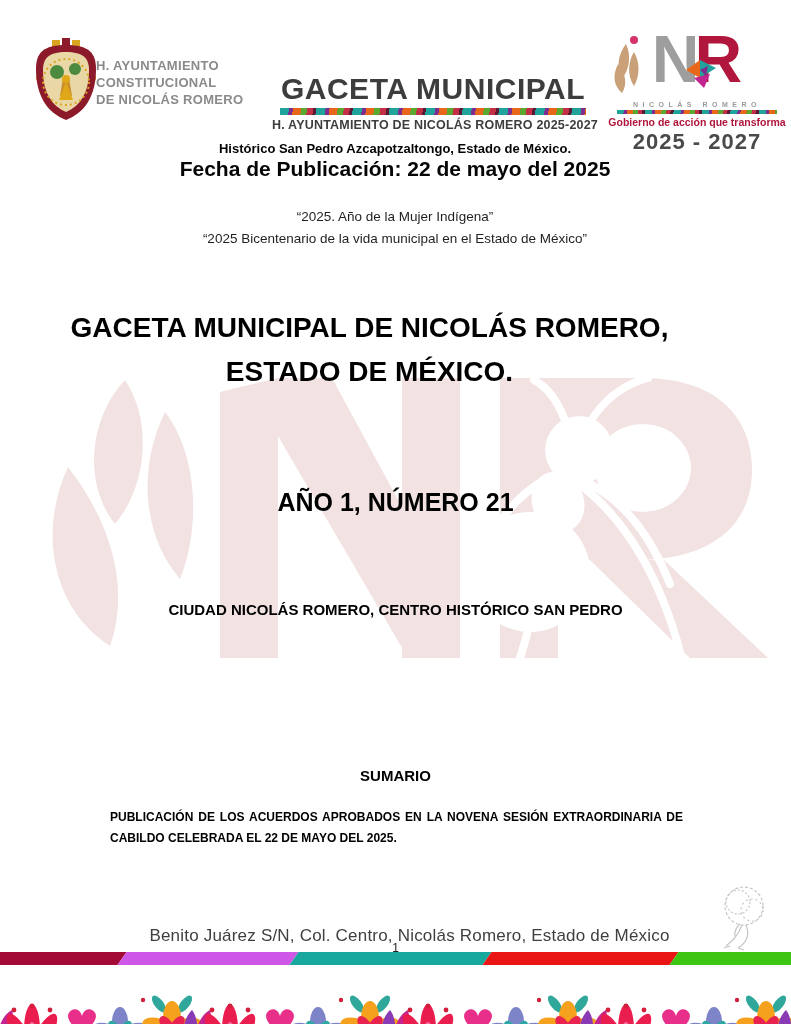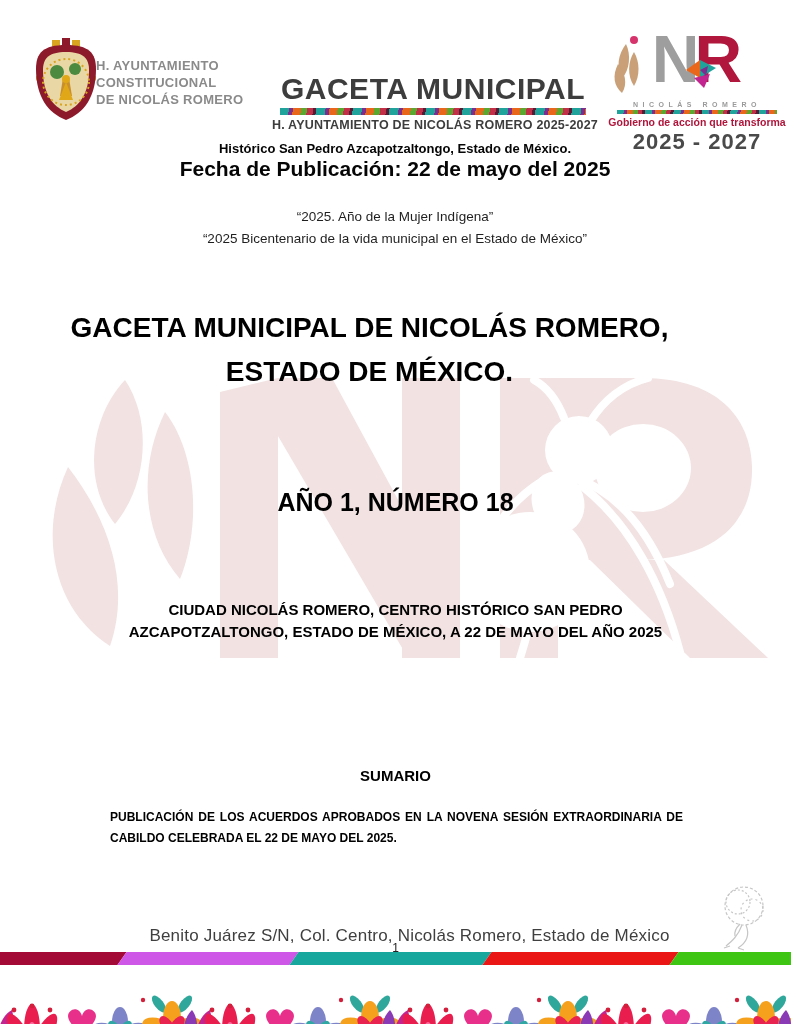--- a/index.html
+++ b/index.html
@@ -157,25 +157,24 @@
   <div class="abs quotes">
     <div>“2025. Año de la Mujer Indígena”</div>
     <div>“2025 Bicentenario de la vida municipal en el Estado de México”</div>
   </div>
 
   <div class="abs main-title">
     <div>GACETA MUNICIPAL DE NICOLÁS ROMERO,</div>
     <div>ESTADO DE MÉXICO.</div>
   </div>
 
-  <div class="abs edition">AÑO 1, NÚMERO 18</div>
+  <div class="abs edition">AÑO 1, NÚMERO 21</div>
 
   <div class="abs place-date">
     <div>CIUDAD NICOLÁS ROMERO, CENTRO HISTÓRICO SAN PEDRO</div>
-    <div>AZCAPOTZALTONGO, ESTADO DE MÉXICO, A 22 DE MAYO DEL AÑO 2025</div>
   </div>
 
   <div class="abs sumario">SUMARIO</div>
 
   <div class="abs summary-par">PUBLICACIÓN DE LOS ACUERDOS APROBADOS EN LA NOVENA SESIÓN EXTRAORDINARIA DE CABILDO CELEBRADA EL 22 DE MAYO DEL 2025.</div>
 
   <div class="abs address">Benito Juárez S/N, Col. Centro, Nicolás Romero, Estado de México</div>
   <div class="abs page-num">1</div>
 
   <svg class="abs sketch" viewBox="0 0 64 74" width="64" height="74" fill="none" stroke="#c6c6c6" stroke-width="1.2">

